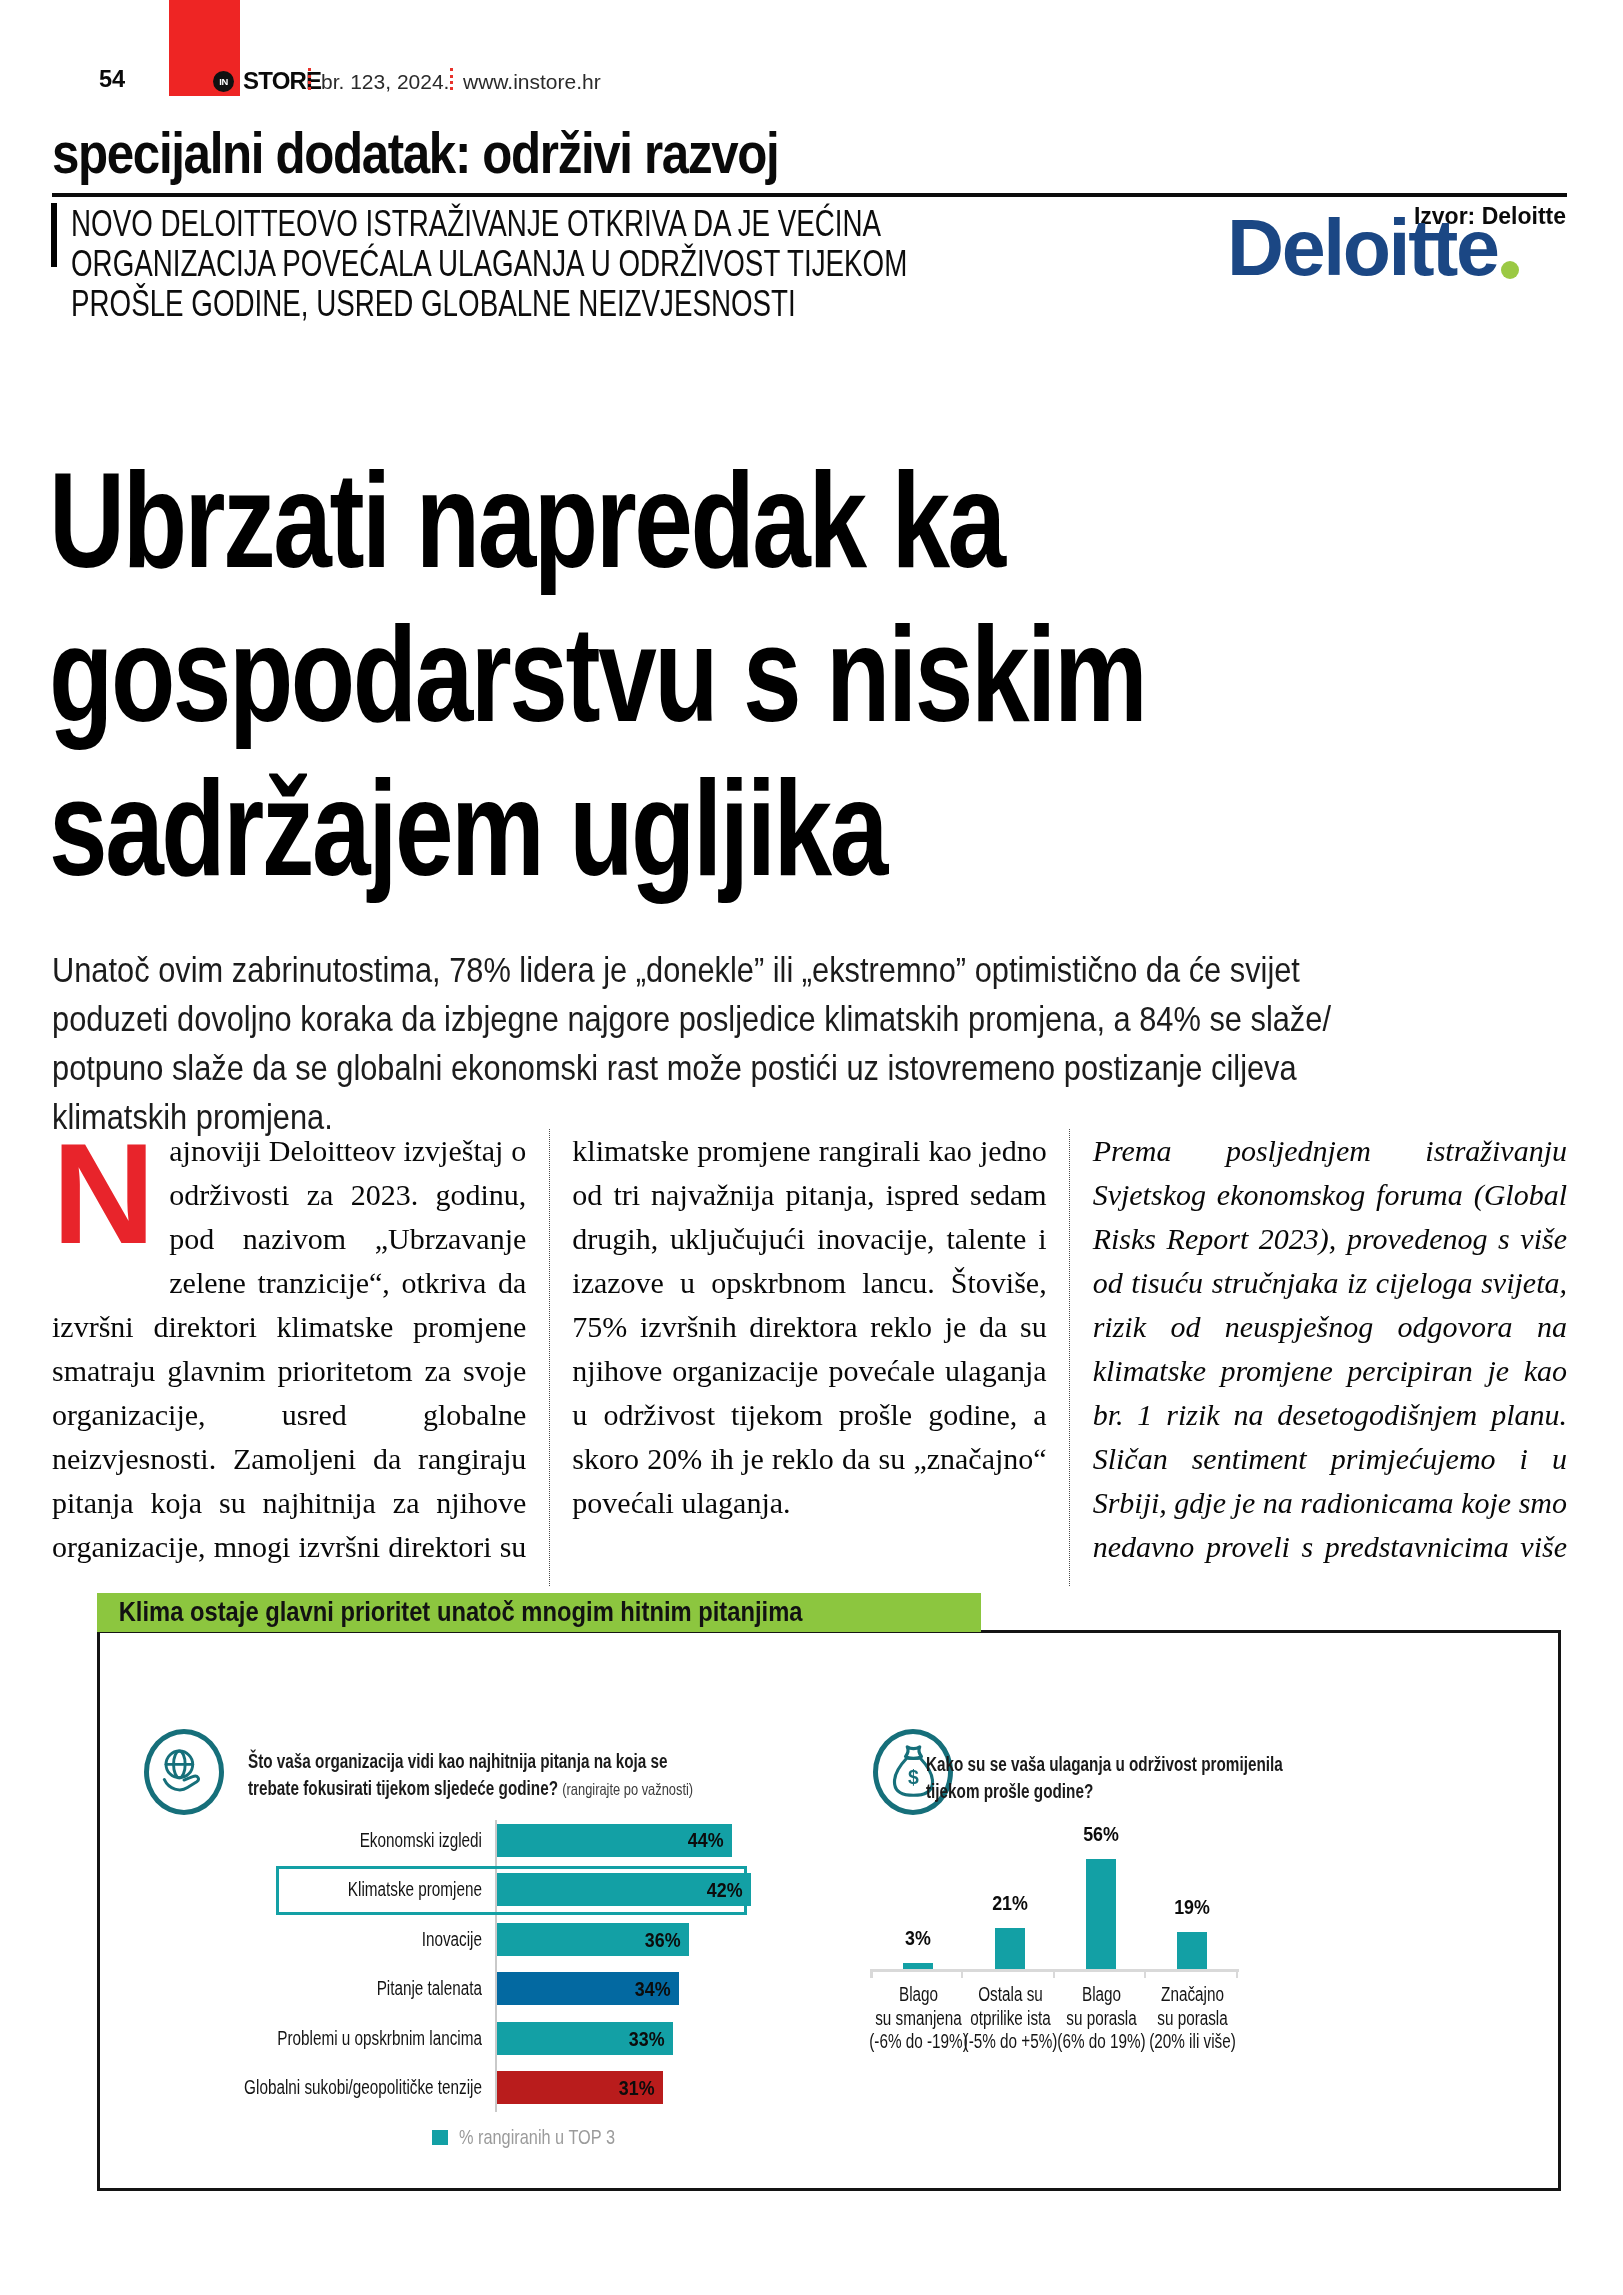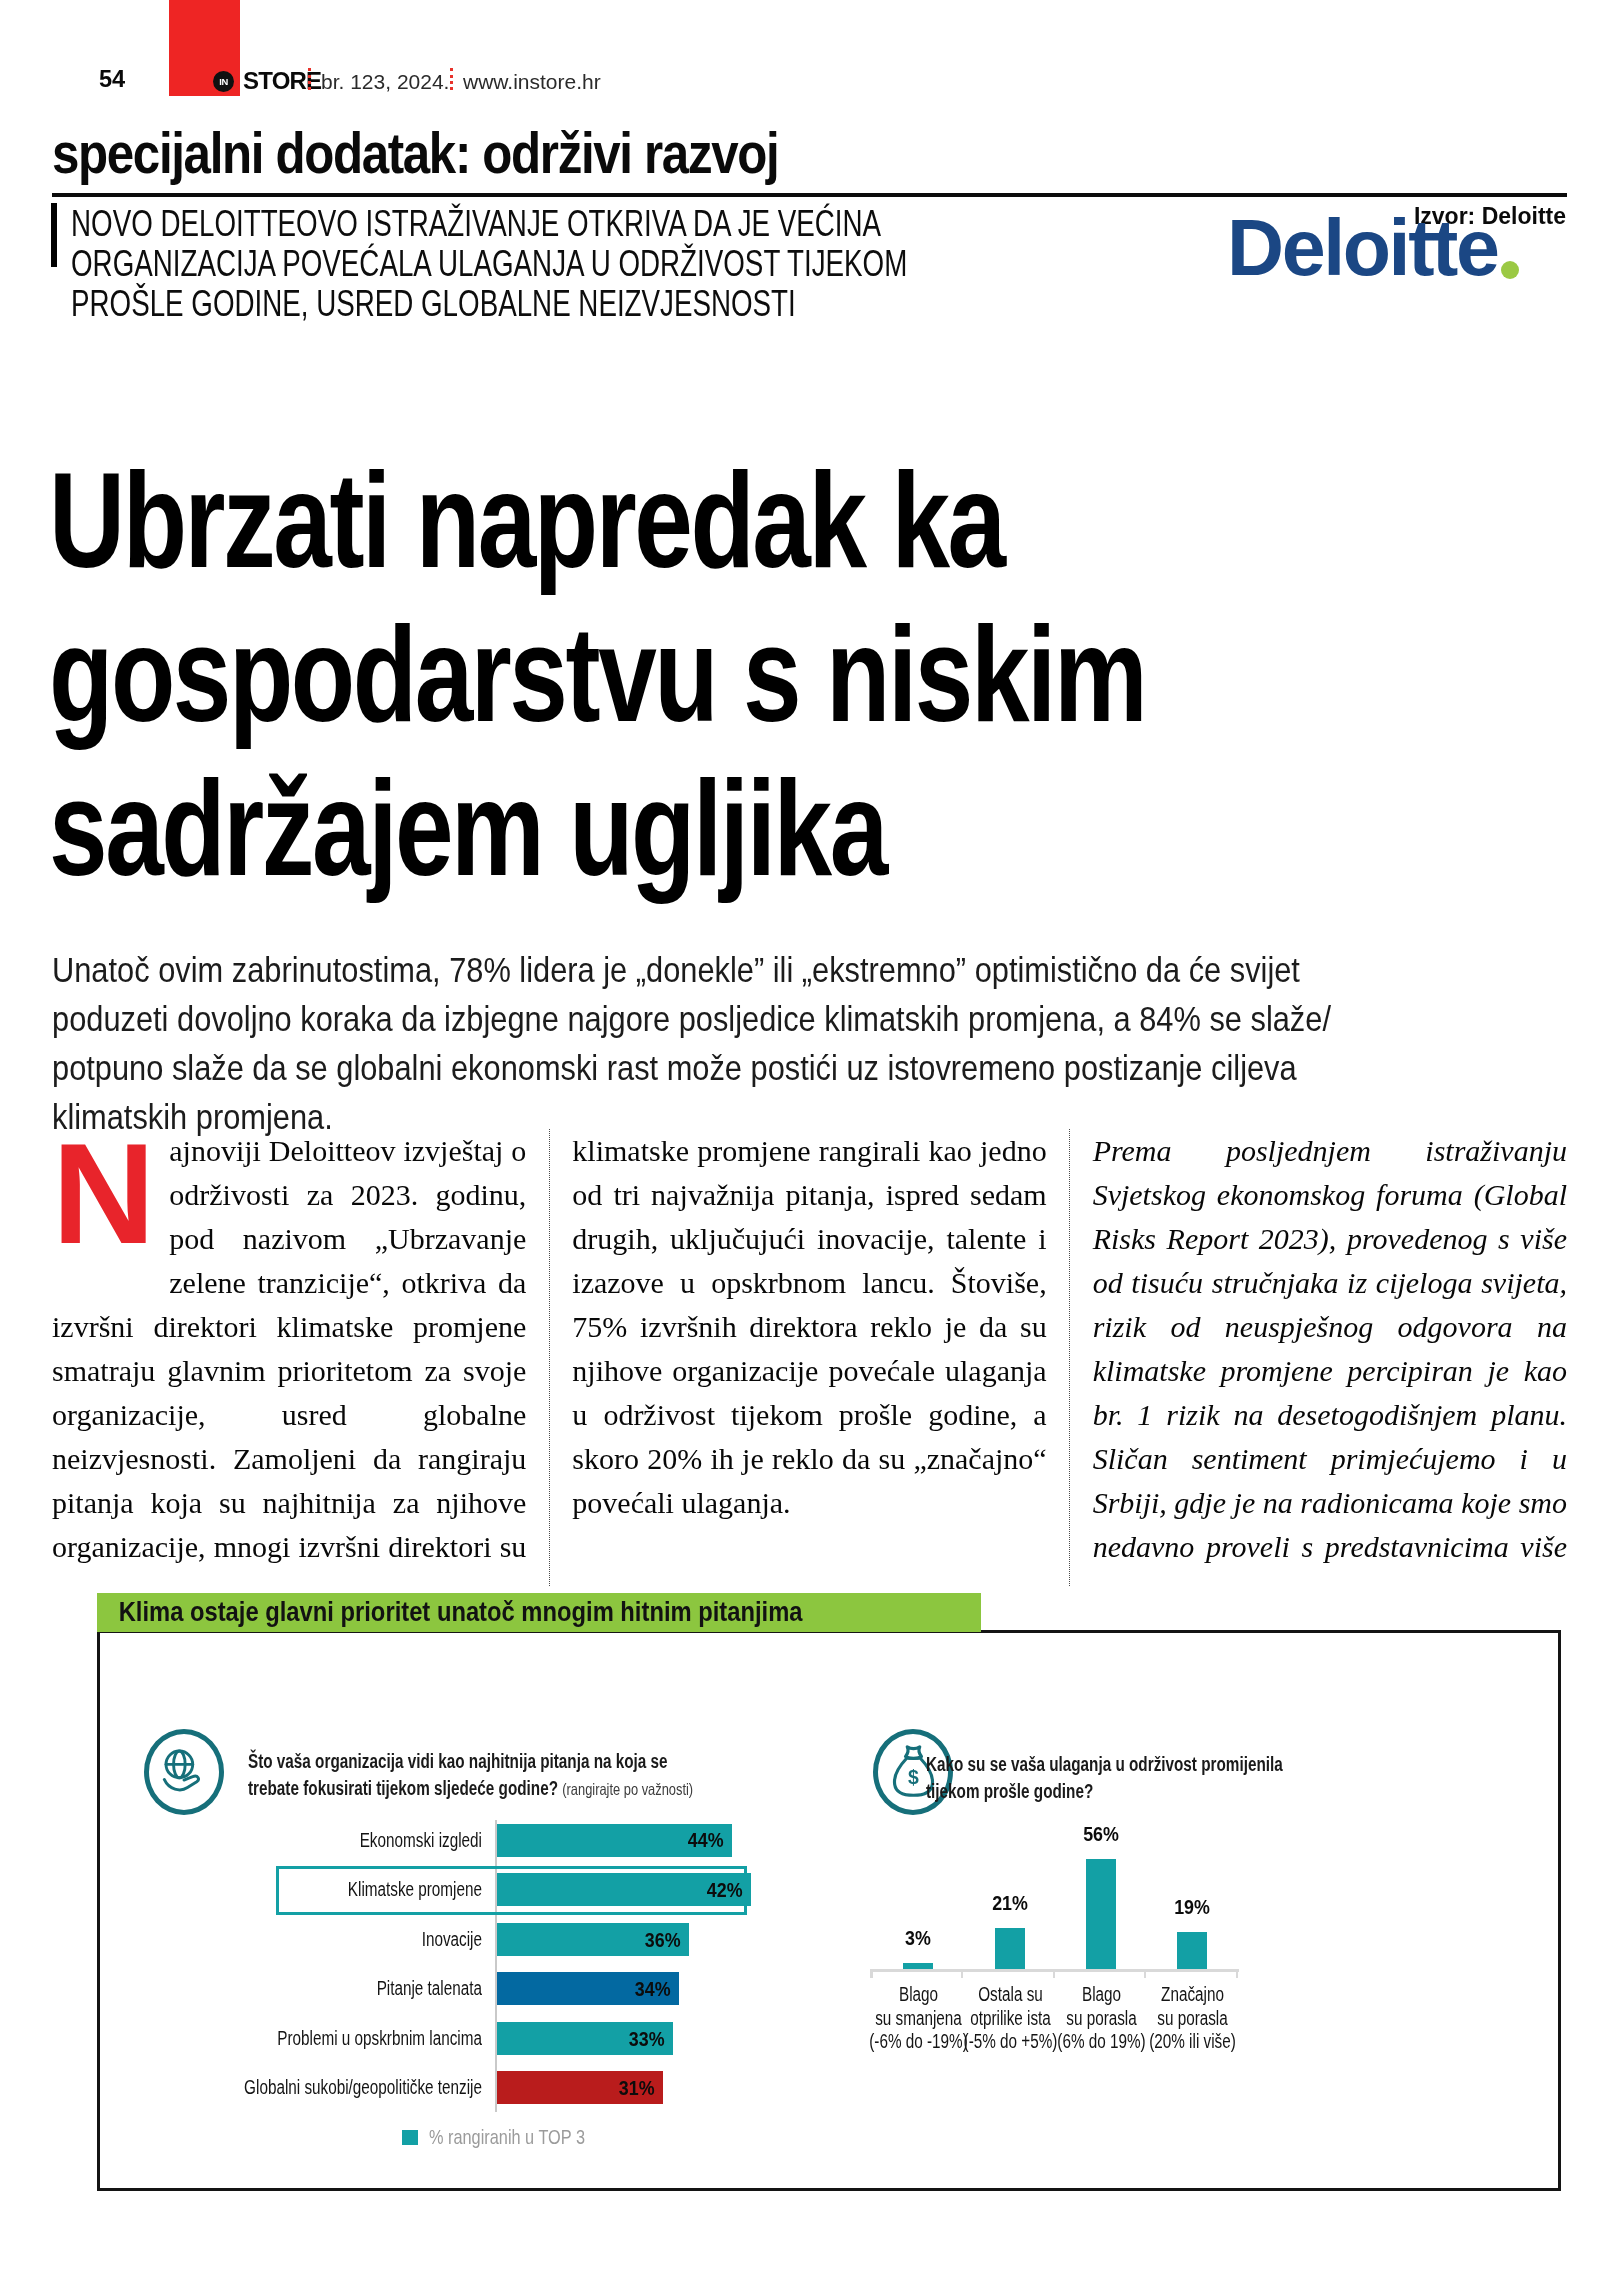--- a/index.html
+++ b/index.html
@@ -62,21 +62,21 @@
   .q-note{font-size:16.5px;font-weight:400;color:#3c3c3c;}
 
   
   .lchart{left:157px;top:1820px;width:636px;height:338px;}
   .lc-axis{position:absolute;left:338px;top:0;width:1.6px;height:292px;background:#c9c9c9;}
   .lc-label{position:absolute;left:0;width:325px;height:33px;line-height:33px;text-align:right;
             font-size:19.6px;font-weight:500;color:#141414;transform:scaleX(.78);transform-origin:100% 50%;white-space:nowrap;}
   .lc-bar{position:absolute;left:340px;height:33px;background:#13A0A5;display:flex;align-items:center;justify-content:flex-end;}
   .lc-val{font-size:21px;font-weight:800;color:#0c0c0c;padding-right:10.2px;transform:scaleX(.85);transform-origin:100% 50%;}
   .lc-highlight{position:absolute;border:3.9px solid #13A0A5;box-sizing:border-box;background:transparent;}
-  .legend{position:absolute;left:245px;top:306px;display:flex;align-items:center;}
+  .legend{position:absolute;left:275px;top:306px;display:flex;align-items:center;}
   .legend .sq{width:15.7px;height:15.7px;background:#13A0A5;margin-right:11px;}
   .legend .txt{font-size:20.4px;color:#9b9b9b;transform:scaleX(.8);transform-origin:0 50%;white-space:nowrap;}
 
   
   .rchart{left:864px;top:1826px;width:393px;height:330px;}
   .rc-base{position:absolute;background:#d9d9d9;}
   .rc-bar{position:absolute;width:30px;background:#13A0A5;}
   .rc-val{position:absolute;width:94px;text-align:center;font-size:21px;font-weight:800;color:#0c0c0c;
           transform:scaleX(.85);transform-origin:50% 50%;}
   .rc-lab{position:absolute;width:157px;text-align:center;top:157px;}

